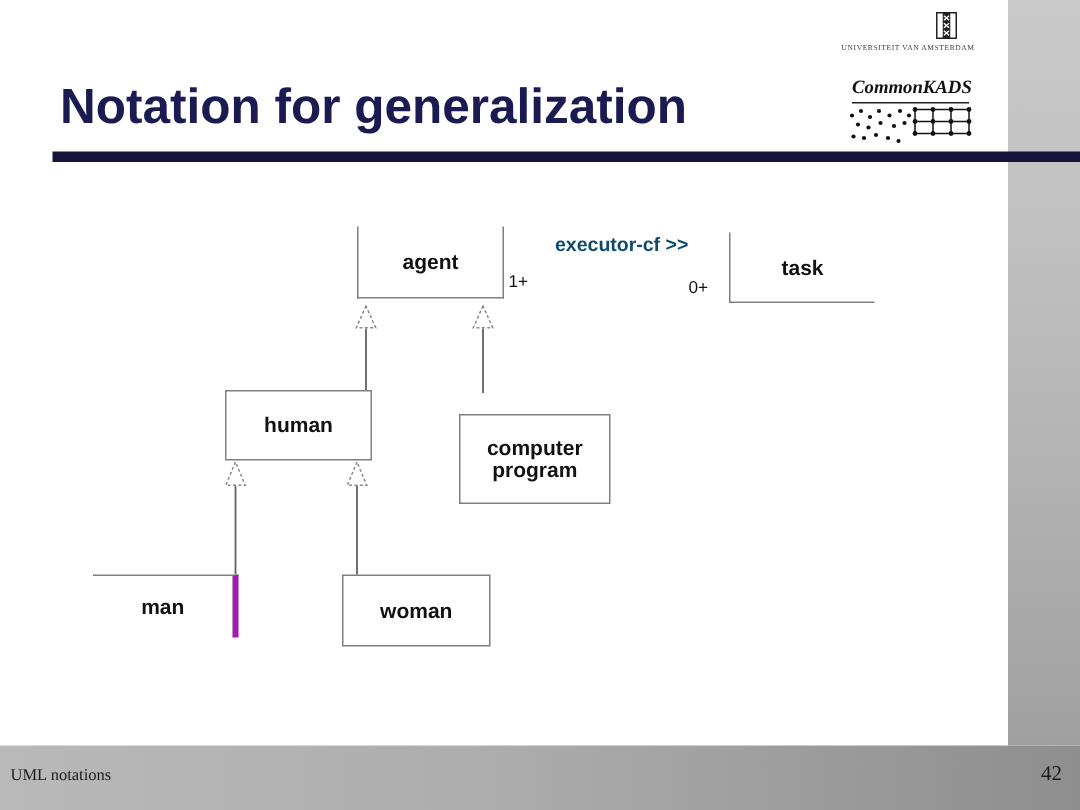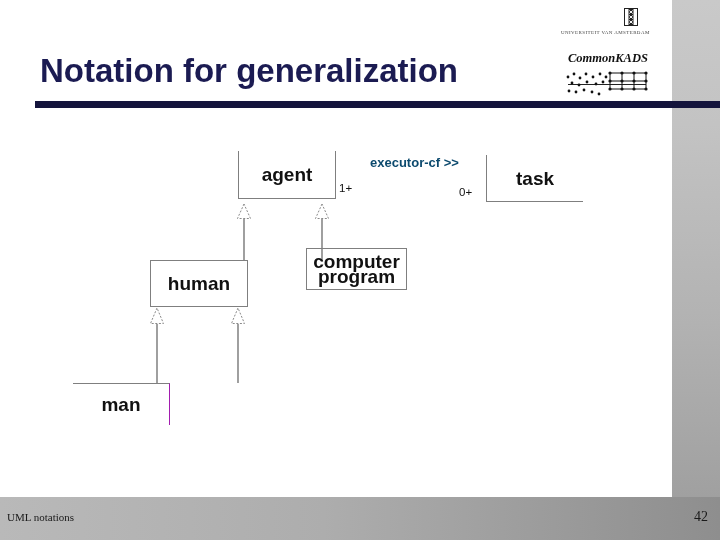--- a/index.html
+++ b/index.html
@@ -37,37 +37,37 @@
   
   .crest{position:absolute;left:624px;top:8px;z-index:2;}
   .univ-label{
     position:absolute;left:561px;top:30px;width:84px;z-index:2;
     font-size:5px;letter-spacing:0.4px;color:#444;text-align:center;
     font-family:"Liberation Serif",serif;white-space:nowrap;
   }
   .brand{
     position:absolute;left:568px;top:51px;width:78px;z-index:2;text-align:center;
     font-family:"Liberation Serif",serif;font-style:italic;font-weight:600;
-    font-size:12.5px;color:#111;border-bottom:1.2px solid #222;padding-bottom:18px;
+    font-size:12.5px;color:#111;border-bottom:1.2px solid #222;padding-bottom:2px;
   }
   .dots-graphic{position:absolute;left:566px;top:70px;z-index:2;}
   
   .uml-box{
     position:absolute;box-sizing:border-box;display:flex;align-items:center;
-    justify-content:center;text-align:center;font-size:19px;font-weight:bold;
+    justify-content:center;text-align:center;font-size:14px;font-weight:bold;
     color:#111;line-height:15px;z-index:2;
   }
   .b-agent{left:238px;top:151px;width:98px;height:48px;
     border-left:1px solid #7f7f7f;border-right:1px solid #7f7f7f;border-bottom:1px solid #7f7f7f;}
   .b-task{left:486px;top:155px;width:97px;height:47px;
     border-left:1px solid #7f7f7f;border-bottom:1px solid #7f7f7f;}
   .b-human{left:150px;top:260px;width:98px;height:47px;border:1px solid #7f7f7f;}
-  .b-computer{left:306px;top:248px;width:101px;height:42px;border:1px solid #7f7f7f;padding:0 20px;}
-  .b-man{left:73px;top:383px;width:97px;height:42px;
-    border-top:1px solid #7f7f7f;border-right:1px solid #a21caf;}
+  .b-computer{left:306px;top:276px;width:101px;height:60px;border:1px solid #7f7f7f;padding:0 20px;}
+  .b-man{left:62px;top:383px;width:97px;height:42px;
+    border-top:1px solid #7f7f7f;border-right:4px solid #a21caf;}
   .b-woman{left:228px;top:383px;width:99px;height:48px;border:1px solid #7f7f7f;}
   .assoc-label{
     position:absolute;left:370px;top:155px;width:90px;z-index:2;
     font-size:13px;font-weight:bold;color:#0c4a6e;
   }
   .mult{position:absolute;z-index:2;font-size:11.5px;color:#111;}
   .mult-src{left:339px;top:182px;}
   .mult-dst{left:459px;top:186px;}
   .arrow-layer{position:absolute;left:0;top:0;z-index:1;pointer-events:none;}
 </style>
@@ -168,18 +168,21 @@
   </div>
   <div class="uml-box b-task">
     <span>task</span>
   </div>
   <div class="uml-box b-computer">
     <span>computer program</span>
   </div>
   <div class="uml-box b-man">
     <span>man</span>
   </div>
+  <div class="uml-box b-woman">
+    <span>woman</span>
+  </div>
 
   <div class="assoc-label">executor-cf &gt;&gt;</div>
   <div class="mult mult-src">1+</div>
   <div class="mult mult-dst">0+</div>
 
 </div>
 
 </body></html>

